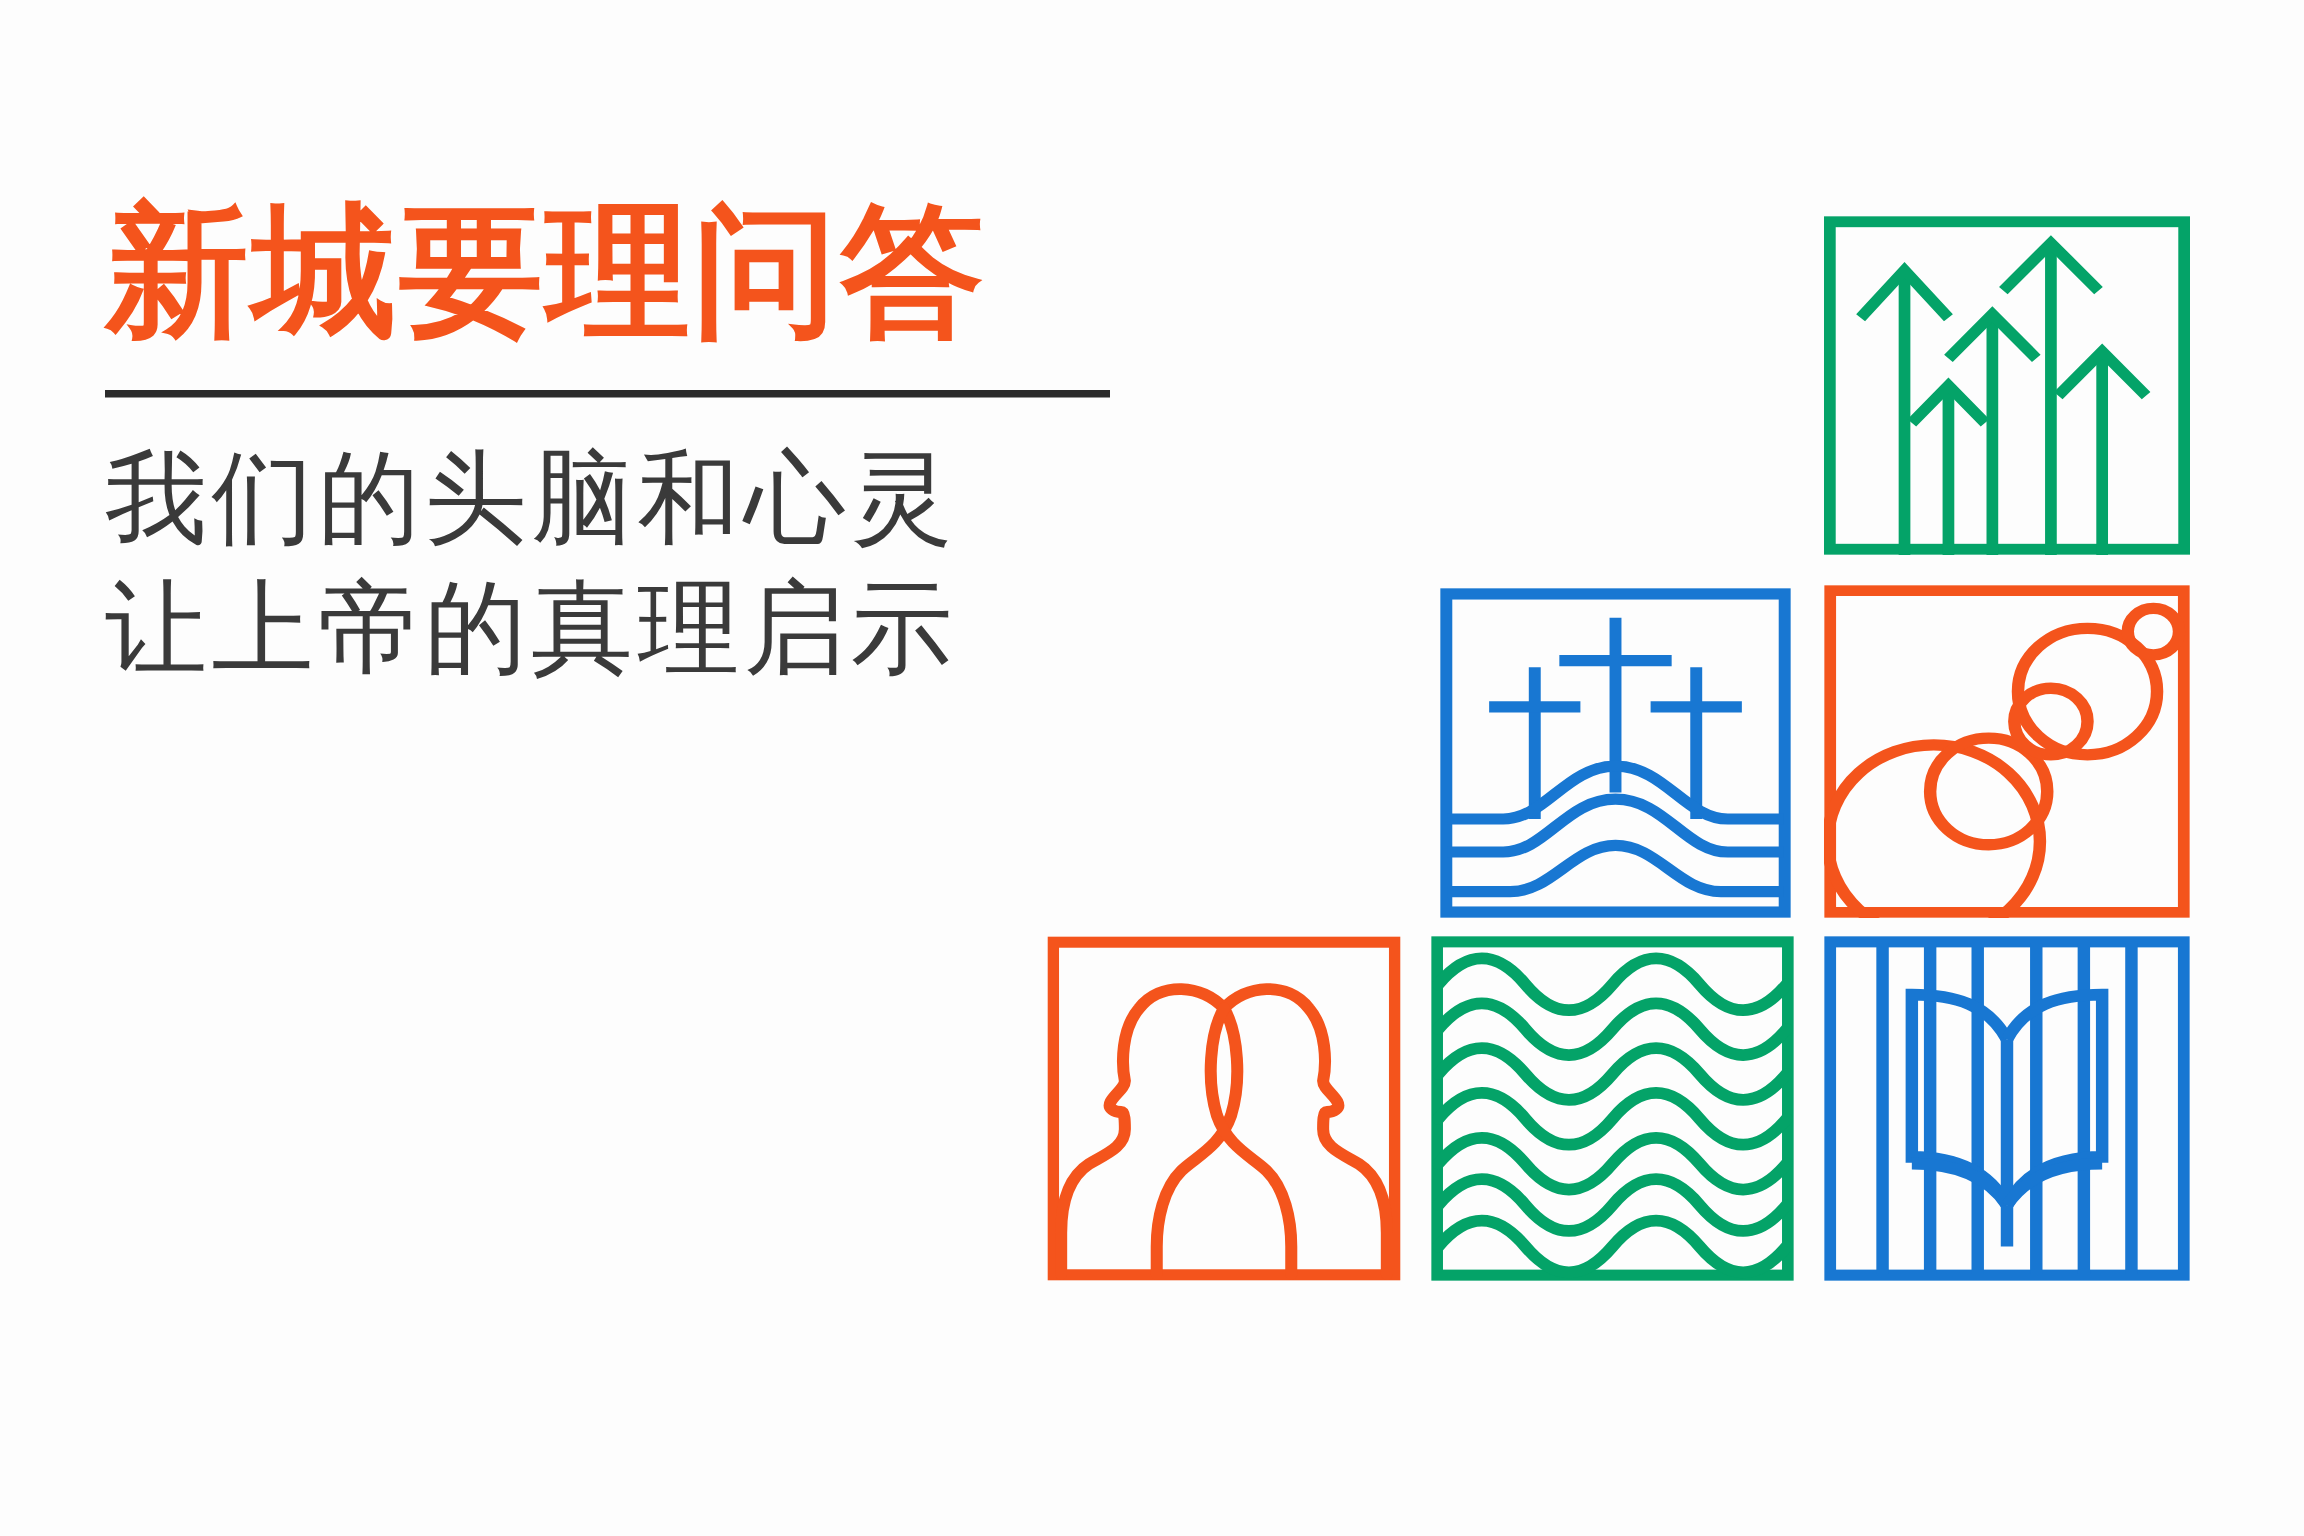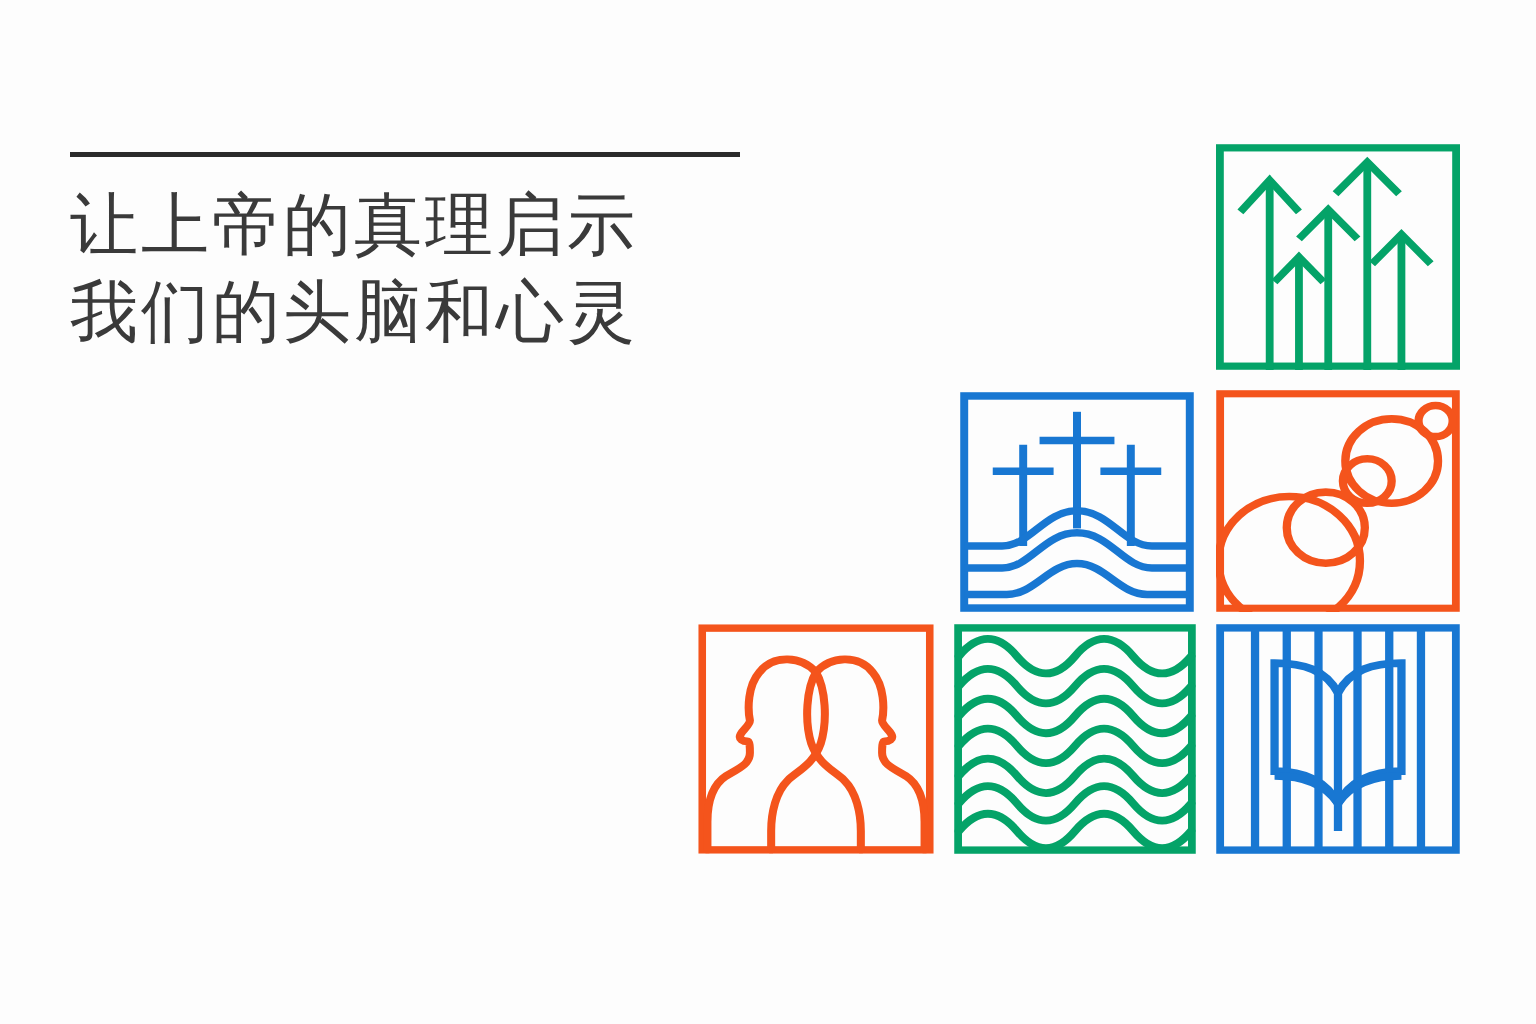--- a/index.html
+++ b/index.html
@@ -78,25 +78,26 @@
   #tile-people    { left: 698px;  top: 624px;  width: 236px; height: 230px; }
   #tile-waters    { left: 954px;  top: 624px;  width: 242px; height: 230px; }
   #tile-scripture { left: 1216px; top: 624px;  width: 244px; height: 230px; }
 </style>
 </head>
 <body>
 
 <div id="poster">
 
   <div id="text-block">
+    <h1 id="main-title">新城要理问答</h1>
 
     <div id="title-rule"></div>
 
+    <p class="subtitle-line">我们的头脑和心灵</p>
     <p class="subtitle-line">让上帝的真理启示</p>
-    <p class="subtitle-line">我们的头脑和心灵</p>
   </div>
 
   <div id="icon-grid">
 
     <div class="icon-tile" id="tile-growth">
       <svg viewBox="0 0 100 100" preserveAspectRatio="none">
         <rect x="1.6" y="1.7" width="96.8" height="96.6" fill="none" stroke="#04a368" stroke-width="3.2"></rect>
         <g fill="none" stroke="#04a368" stroke-width="3.2" stroke-linecap="butt" stroke-linejoin="miter">
 
           <path d="M22 100 L22 16"></path>

